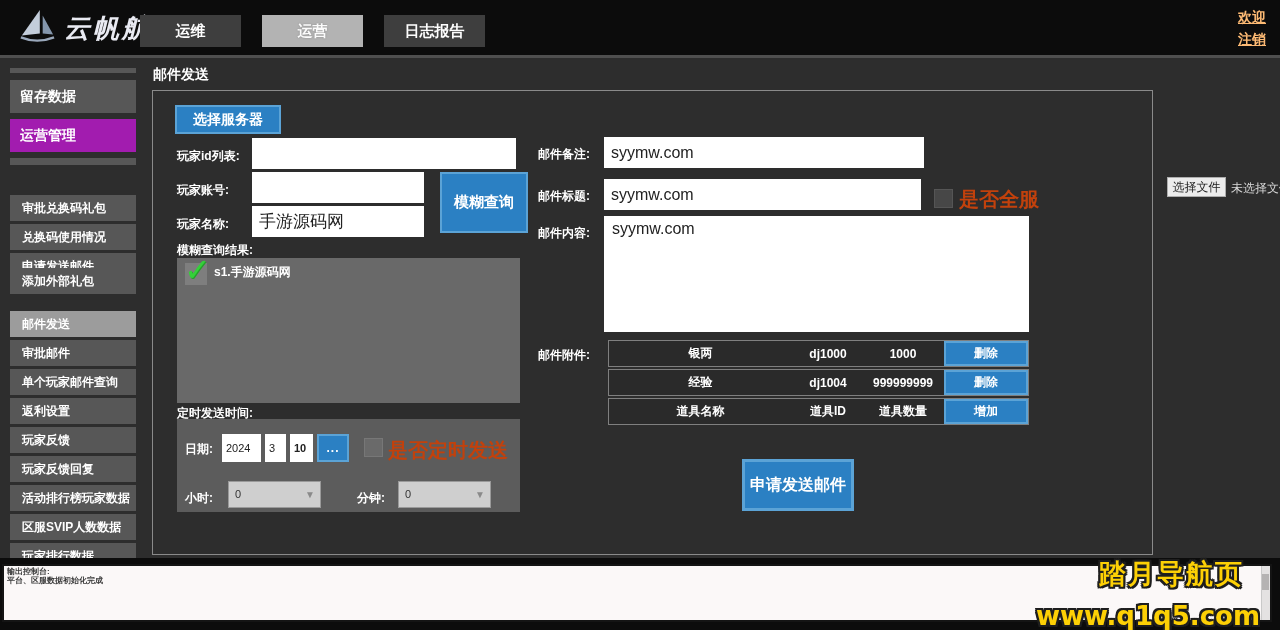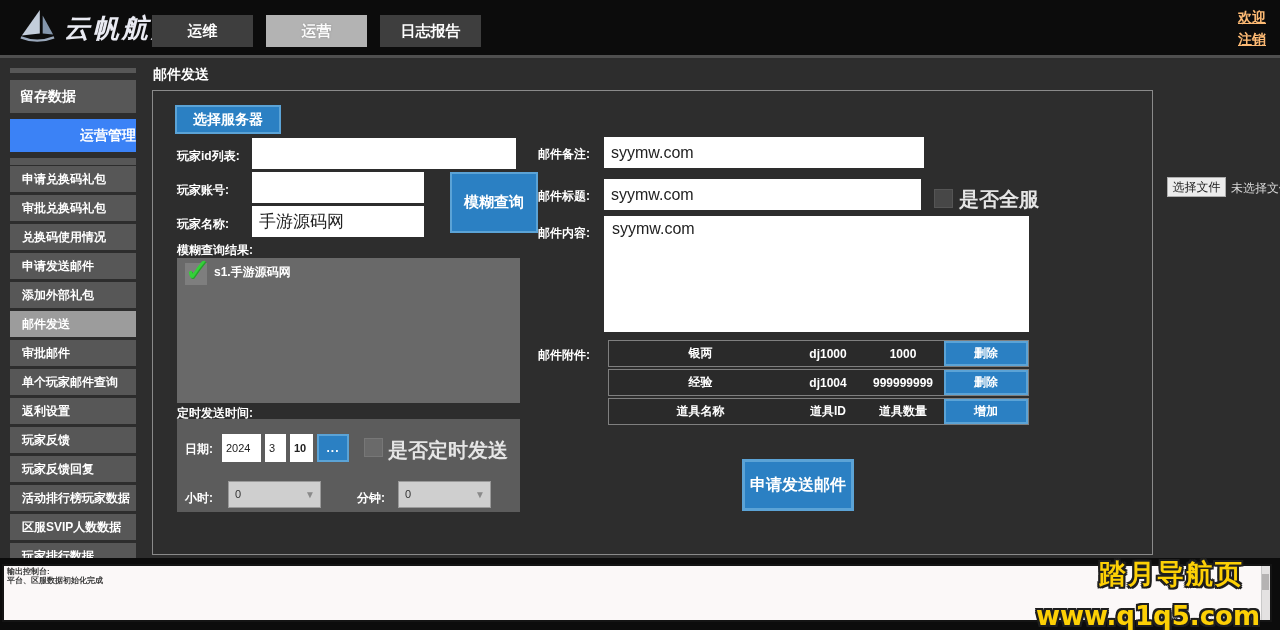--- a/index.html
+++ b/index.html
@@ -4,58 +4,58 @@
 <style>
   * { margin:0; padding:0; box-sizing:border-box; }
   html,body { width:1280px; height:630px; overflow:hidden; }
   body { background:#0c0c0c; font-family:"Liberation Sans","DejaVu Sans",sans-serif; position:relative; }
 
   
   .topbar { position:absolute; left:0; top:0; width:1280px; height:55px; background:#0c0c0c; }
   .topbar-divider { position:absolute; left:0; top:55px; width:1280px; height:3px; background:#4f4f4f; }
   .logo { position:absolute; left:18px; top:8px; display:flex; align-items:center; gap:8px; }
   .logo-text { color:#e9eaf2; font-size:26px; font-style:italic; font-weight:bold; letter-spacing:3px; font-family:Liberation Sans, sans-serif; }
-  .tabs { position:absolute; left:152px; top:15px; display:flex; gap:13px;border-radius:13px; }
+  .tabs { position:absolute; left:140px; top:15px; display:flex; gap:21px;border-radius:13px; }
   .tab { width:101px; height:32px; background:#3e3e3e; color:#fdfdfd; font-size:15px; font-weight:bold; display:flex; align-items:center; justify-content:center; cursor:pointer; }
   .tab.active { background:#b3b3b3; color:#fbfbfb; text-shadow:0 0 2px #888; }
   .top-links { position:absolute; right:14px; top:6px; text-align:right; }
   .top-link { color:#fdba74; font-size:14px; font-weight:bold; text-decoration:underline; line-height:22px; cursor:pointer; }
 
   
   .content { position:absolute; left:0; top:58px; width:1280px; height:500px; background:#2d2d2d; }
 
   
   .sidebar { position:absolute; left:10px; top:68px; width:126px; height:490px; overflow:hidden; }
   .side-sliver { position:absolute; left:0; width:126px; background:#575757; }
   .side-group { position:absolute; left:0; width:126px; height:33px; background:#575757; color:#fff; font-size:14px; font-weight:bold; line-height:33px; padding-left:10px; cursor:pointer; }
-  .side-group.active { background:#3b82f6;text-align:right; }
+  .side-group.active { background:#a21caf; }
   .side-item { position:absolute; left:0; width:126px; height:26px; background:#575757; color:#fff; font-size:12px; font-weight:bold; line-height:26px; padding-left:12px; white-space:nowrap; overflow:hidden; cursor:pointer; }
   .side-item.active { background:#9c9c9c; }
 
   
   .page-title { position:absolute; left:153px; top:66px; color:#fff; font-size:14px; font-weight:bold; }
   .panel { position:absolute; left:152px; top:90px; width:1001px; height:465px; border:1px solid #8a8a8a; }
 
   .btn-blue { background:#2b80c3; border:2px solid #5ba3d6; color:#fff; font-weight:bold; display:flex; align-items:center; justify-content:center; cursor:pointer; }
 
   .lbl { position:absolute; color:#fff; font-size:12px; font-weight:bold; white-space:nowrap; }
   .inp { position:absolute; background:#fff; border:1px solid #fff; color:#222; padding:0 6px; font-family:"Liberation Sans","DejaVu Sans",sans-serif; }
 
   .select-server { position:absolute; left:175px; top:105px; width:106px; height:29px; font-size:14px; }
-  .fuzzy-btn { position:absolute; left:450px; top:172px; width:88px; height:61px; font-size:15px; }
+  .fuzzy-btn { position:absolute; left:440px; top:172px; width:88px; height:61px; font-size:15px; }
 
   .result-box { position:absolute; left:177px; top:258px; width:343px; height:145px; background:#696969; }
   .result-check { position:absolute; left:8px; top:5px; width:22px; height:22px; background:#7e7e7e; cursor:pointer; }
   .result-check .mark { position:absolute; left:-1px; top:-12px; font-size:32px; font-weight:bold; color:#35d03a; text-shadow:1px 1px 0 #25a02a; }
   .result-label { position:absolute; left:37px; top:6px; color:#fff; font-size:12px; font-weight:bold; }
 
   .date-panel { position:absolute; left:177px; top:419px; width:343px; height:93px; background:#5c5c5c; }
   .dots-btn { position:absolute; left:317px; top:434px; width:32px; height:28px; font-size:12px; letter-spacing:1px; }
   .small-check { position:absolute; width:19px; height:19px; background:#6a6a6a; border:1px solid #777; cursor:pointer; }
-  .big-check-label { position:absolute; color:#e5e5e5; font-size:20px; font-weight:bold; white-space:nowrap; }
+  .big-check-label { position:absolute; color:#c2410c; font-size:20px; font-weight:bold; white-space:nowrap; }
   .dd { position:absolute; height:27px; background:#cfcfcf; border:1px solid #9a9a9a; color:#333; font-size:11px; line-height:25px; padding-left:6px; cursor:pointer; }
   .dd .arrow { position:absolute; right:5px; top:0; color:#8a8a8a; font-size:10px; line-height:25px; }
 
   .mail-content { position:absolute; left:604px; top:216px; width:425px; height:116px; background:#fff; border:1px solid #fff; color:#222; font-size:16px; padding:3px 7px; }
 
   .att-row { position:absolute; left:608px; width:421px; height:27px; background:#2a2a2a; border:1px solid #7f7f7f; display:flex; align-items:center; }
   .att-cell { color:#fff; font-size:12px; font-weight:bold; text-align:center; }
   .att-c1 { width:183px; } .att-c2 { width:72px; } .att-c3 { width:78px; }
   .att-btn { width:84px; height:25px; margin-left:2px; font-size:12px; }
 
@@ -104,25 +104,24 @@
 </div>
 <div class="topbar-divider"></div>
 
 <div class="content"></div>
 
 <div class="sidebar">
   <div class="side-sliver" style="top:0; height:5px;"></div>
   <div class="side-group" style="top:12px;">留存数据</div>
   <div class="side-group active" style="top:51px;">运营管理</div>
   <div class="side-sliver" style="top:90px; height:7px;"></div>
-  <div class="side-item" style="top:98px;">申请兑换码礼包</div>
   <div class="side-item" style="top:127px;">审批兑换码礼包</div>
   <div class="side-item" style="top:156px;">兑换码使用情况</div>
   <div class="side-item" style="top:185px;">申请发送邮件</div>
-  <div class="side-item" style="top:214px;">添加外部礼包</div>
+  <div class="side-item" style="top:200px;">添加外部礼包</div>
   <div class="side-item active" style="top:243px;">邮件发送</div>
   <div class="side-item" style="top:272px;">审批邮件</div>
   <div class="side-item" style="top:301px;">单个玩家邮件查询</div>
   <div class="side-item" style="top:330px;">返利设置</div>
   <div class="side-item" style="top:359px;">玩家反馈</div>
   <div class="side-item" style="top:388px;">玩家反馈回复</div>
   <div class="side-item" style="top:417px;">活动排行榜玩家数据</div>
   <div class="side-item" style="top:446px;">区服SVIP人数数据</div>
   <div class="side-item" style="top:475px;">玩家排行数据</div>
 </div>

